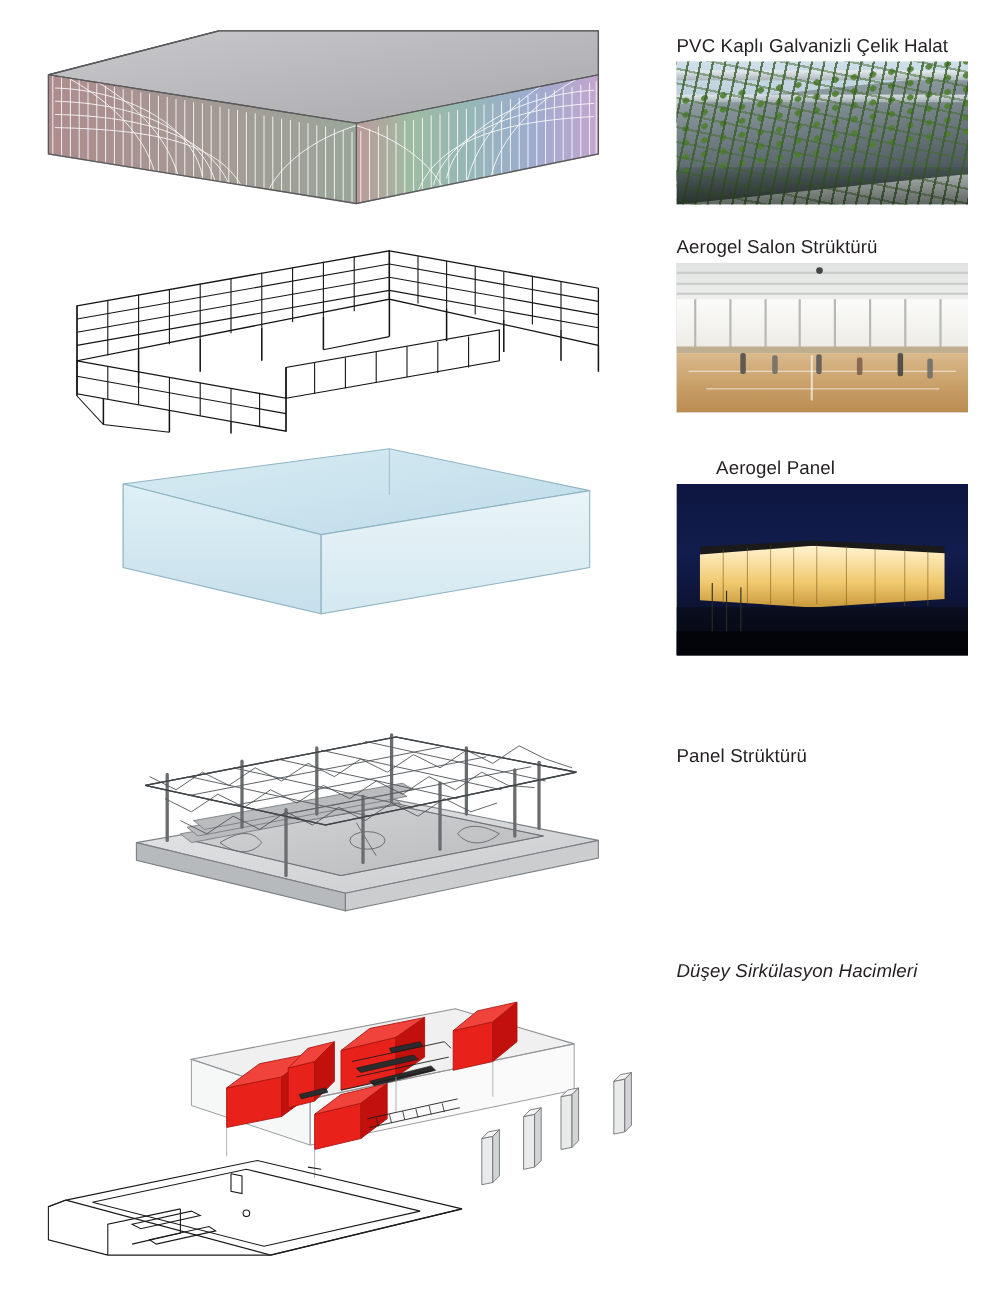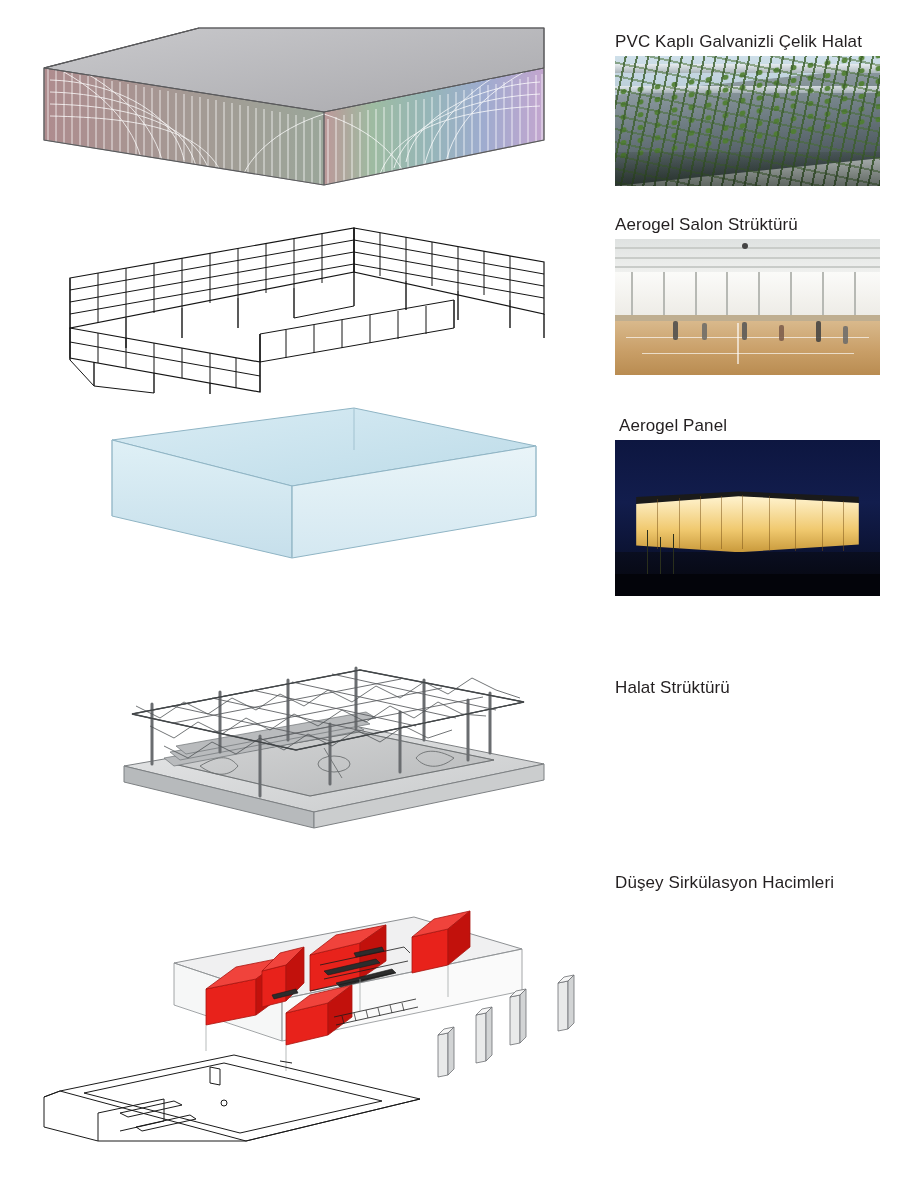--- a/index.html
+++ b/index.html
@@ -25,23 +25,23 @@
   .label {
     position: absolute;
     font-size: 17px;
     line-height: 20px;
     letter-spacing: 0.1px;
     color: #231f20;
     white-space: nowrap;
   }
   #label-0 { left: 615px; top: 32px; }
   #label-1 { left: 615px; top: 215px; }
-  #label-2 { left: 619px; top: 416px; text-align: center; }
+  #label-2 { left: 651px; top: 416px; text-align: center; }
   #label-3 { left: 615px; top: 678px; }
-  #label-4 { left: 615px; top: 873px; }
+  #label-4 { left: 615px; top: 873px; font-style: italic; }
 
   
   .photo {
     position: absolute;
     overflow: hidden;
     background: #cfd3d6;
   }
   #photo-0 { left: 615px; top: 56px; width: 265px; height: 130px; }
   #photo-1 { left: 615px; top: 239px; width: 265px; height: 136px; }
   #photo-2 { left: 615px; top: 440px; width: 265px; height: 156px; }
@@ -149,21 +149,21 @@
   .diagram svg { display: block; width: 100%; height: 100%; }
 </style>
 </head>
 <body>
 
 <div class="board">
 
   <div class="label" id="label-0">PVC Kaplı Galvanizli Çelik Halat</div>
   <div class="label" id="label-1">Aerogel Salon Strüktürü</div>
   <div class="label" id="label-2">Aerogel Panel</div>
-  <div class="label" id="label-3">Halat Strüktürü</div>
+  <div class="label" id="label-3">Panel Strüktürü</div>
   <div class="label" id="label-4">Düşey Sirkülasyon Hacimleri</div>
 
   <div class="photo" id="photo-0">
     <div class="ph-inner">
       <div class="p0-sky"></div>
       <div class="p0-soffit"></div>
       <div class="p0-beam" style="top:8px;"></div>
       <div class="p0-beam" style="top:30px; height:7px; opacity:.85;"></div>
       <div class="p0-dots"></div>
       <div class="p0-mesh"></div>

